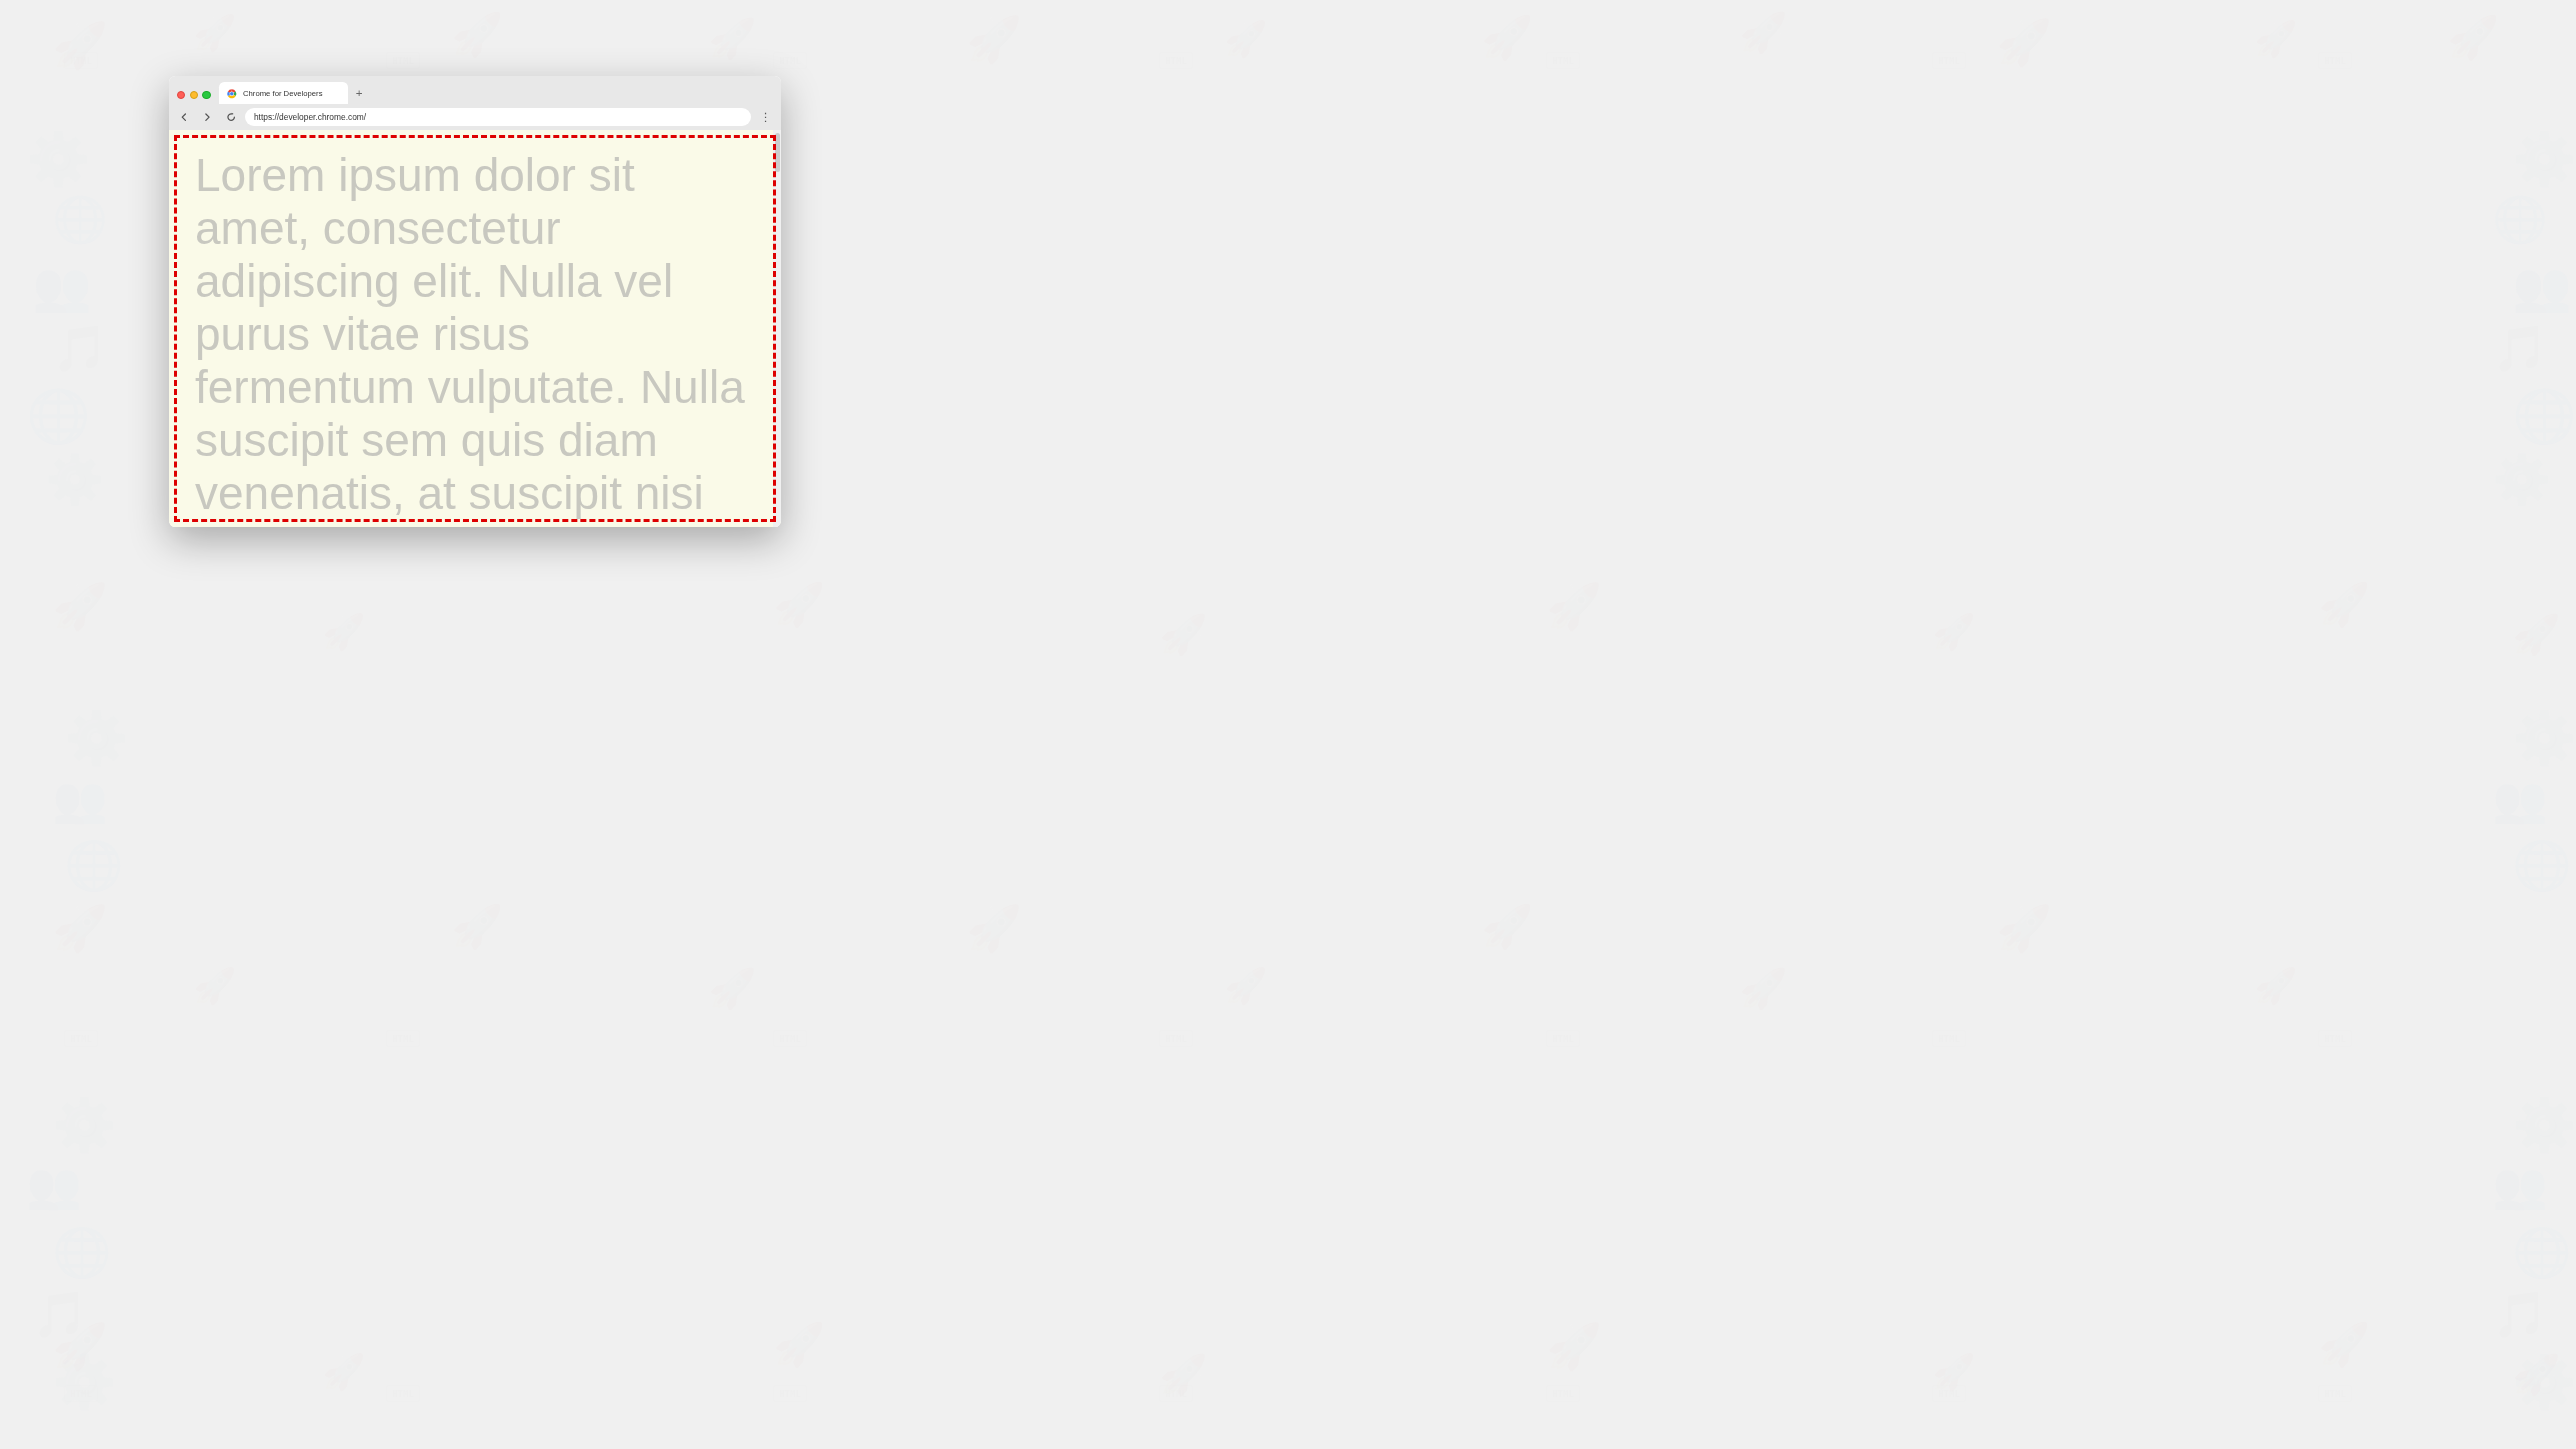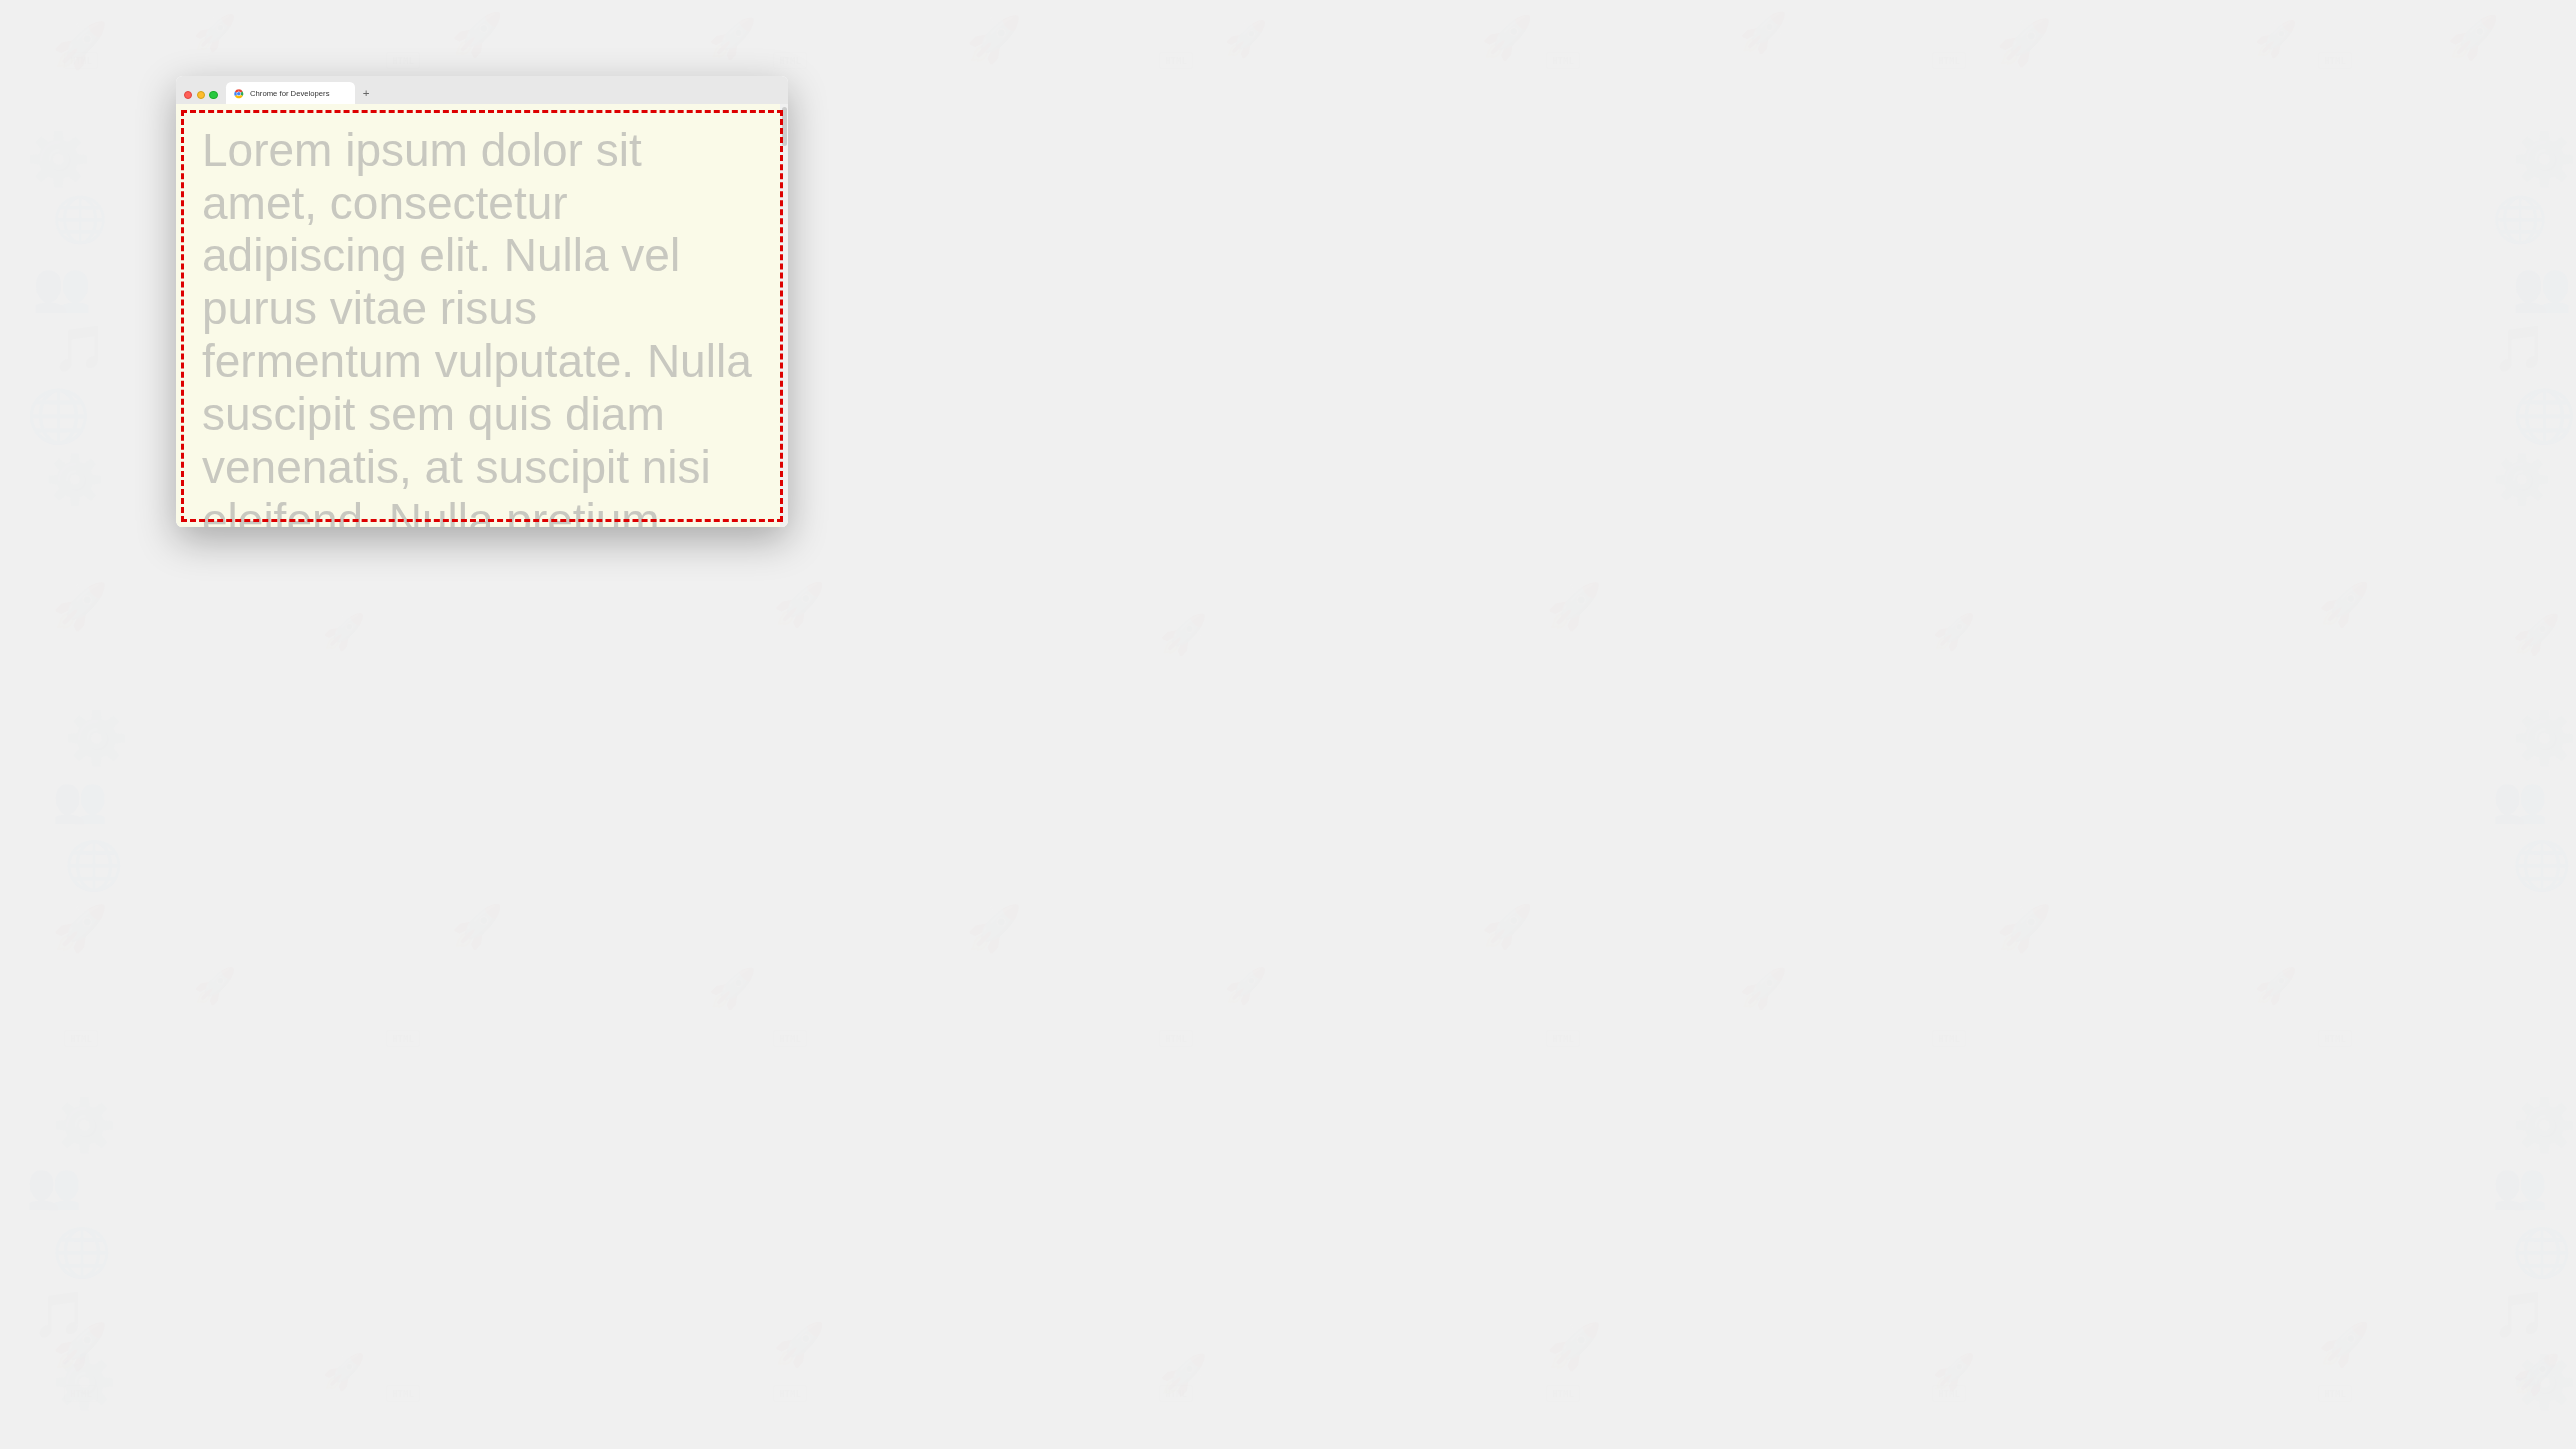--- a/index.html
+++ b/index.html
@@ -17,21 +17,21 @@
     .bg-pattern {
       position: absolute;
       inset: 0;
       pointer-events: none;
       opacity: 0.12;
     }
 
     
     .browser-window {
       position: absolute;
-      left: 176px;
+      left: 169px;
       top: 76px;
       width: 612px;
       height: 451px;
       background: #fff;
       border-radius: 6.4px;
       box-shadow: 0 13px 39px rgba(0,0,0,0.3);
       overflow: hidden;
       display: flex;
       flex-direction: column;
     }
@@ -352,20 +352,40 @@
             <circle cx="9" cy="9" r="2.8" fill="#4285F4"></circle>
           </svg>
           <span class="tab-title">Chrome for Developers</span>
         </div>
 
         <div class="tab-new-btn">+</div>
       </div>
     </div>
   </div>
 
+  <div class="address-bar-row">
+    <div class="nav-btn" title="">
+      <svg width="10.3" height="10.3" viewBox="0 0 16 16">
+        <path d="M10 3 L5 8 L10 13" stroke="#555" stroke-width="2" fill="none" stroke-linecap="round" stroke-linejoin="round"></path>
+      </svg>
+    </div>
+    <div class="nav-btn">
+      <svg width="10.3" height="10.3" viewBox="0 0 16 16">
+        <path d="M6 3 L11 8 L6 13" stroke="#555" stroke-width="2" fill="none" stroke-linecap="round" stroke-linejoin="round"></path>
+      </svg>
+    </div>
+    <div class="nav-btn">
+      <svg width="10.3" height="10.3" viewBox="0 0 16 16">
+        <path d="M13 8 A5 5 0 1 1 9 3" stroke="#555" stroke-width="2" fill="none" stroke-linecap="round"></path>
+        <path d="M9 1 L9 4 L12 3 Z" fill="#555"></path>
+      </svg>
+    </div>
+    <input class="address-bar" type="text" value="https://developer.chrome.com/" style="">
+    <div class="menu-btn">⋮</div>
+  </div>
 
   <div class="page-content">
 
     <div class="dashed-border-overlay"></div>
 
     <div class="lorem-text">Lorem ipsum dolor sit amet, consectetur adipiscing elit. Nulla vel purus vitae risus fermentum vulputate. Nulla suscipit sem quis diam venenatis, at suscipit nisi eleifend. Nulla pretium eget</div>
 
     <div class="scrollbar">
       <div class="scrollbar-thumb"></div>
     </div>

